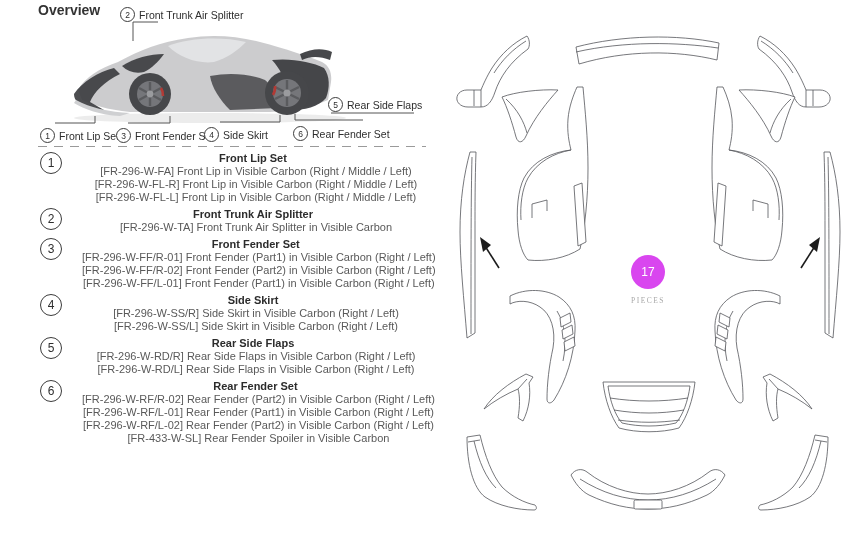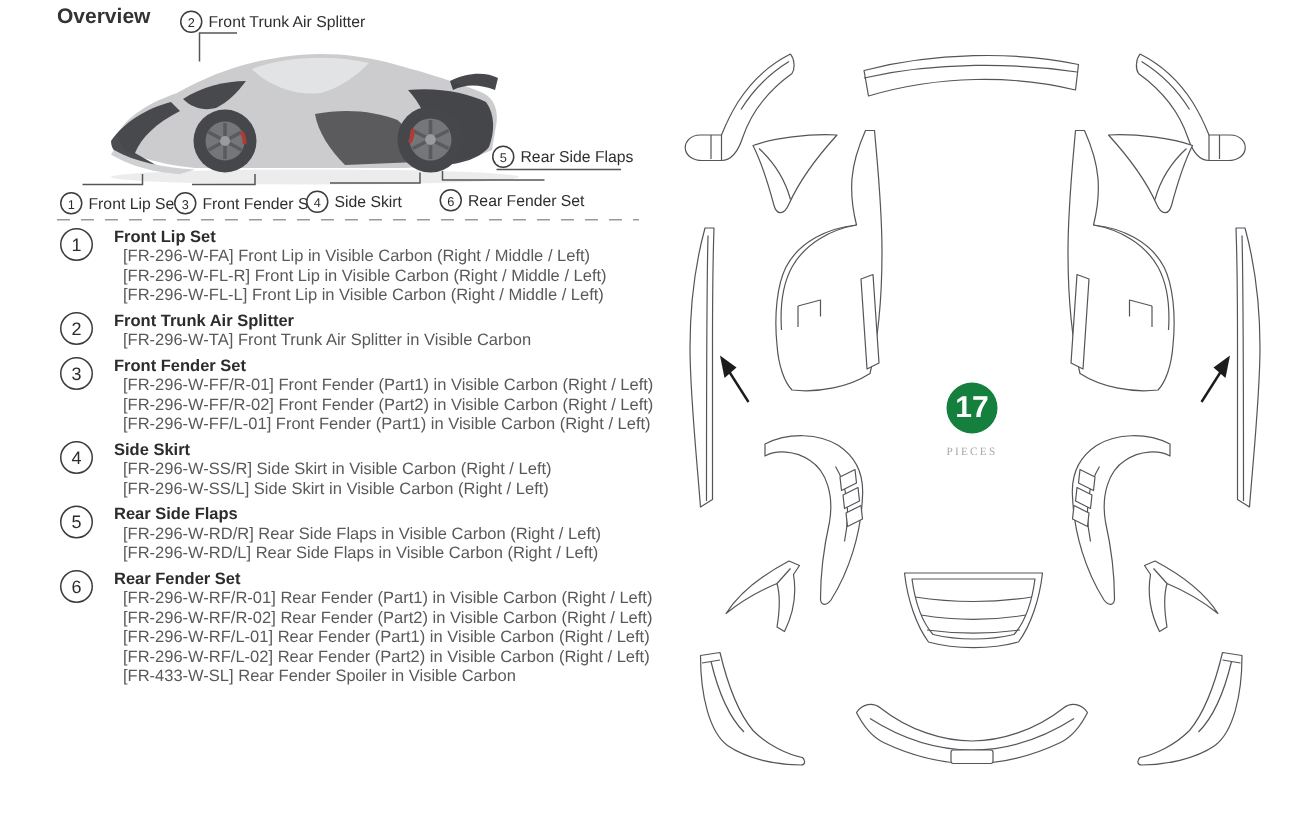--- a/index.html
+++ b/index.html
@@ -1,17 +1,17 @@
 <!DOCTYPE html>
 <html><head>
 <meta charset="utf-8">
 <style>
   html,body{margin:0;padding:0;background:#fff;}
   #stage{position:relative;width:860px;height:550px;background:#fff;overflow:hidden;
-         font-family:"Liberation Sans",sans-serif;color:#3a3a3a;}
+         font-family:"Liberation Sans",sans-serif;color:#3a3a3a;text-align:center;}
   
   #page-title{position:absolute;left:38px;top:2px;font-size:14px;font-weight:600;color:#333;}
   #car-art{position:absolute;left:60px;top:16px;}
   .callout{position:absolute;display:flex;align-items:center;gap:4px;font-size:10.5px;color:#2e2e2e;white-space:nowrap;}
   .cnum{display:inline-flex;align-items:center;justify-content:center;width:13px;height:13px;
         border:1px solid #3c3c3c;border-radius:50%;font-size:8.5px;color:#2e2e2e;flex:0 0 auto;background:#fff;}
   #callout-lines{position:absolute;left:0;top:0;}
   #dash-sep{position:absolute;left:38px;top:146px;width:388px;height:1px;
             background:repeating-linear-gradient(90deg,#9a9a9a 0 9px,transparent 9px 16px);}
   #parts-list{position:absolute;left:38px;top:151px;width:392px;}
@@ -22,22 +22,22 @@
   .sec-title{font-size:11px;font-weight:bold;color:#2c2c2c;line-height:14px;}
   .sec-item{font-size:11px;color:#595959;line-height:13px;margin-left:6px;white-space:nowrap;}
   
   #diagram{position:absolute;left:430px;top:0;width:430px;height:550px;}
   #parts-svg{position:absolute;left:0;top:0;}
   #parts-svg path,#parts-svg rect{fill:#fff;stroke:#54555a;stroke-width:.8;stroke-linejoin:round;}
   #parts-svg path.ln{fill:none;}
   #parts-svg .arrow line{stroke:#1c1c1c;stroke-width:1.6;}
   #parts-svg .arrow polygon{fill:#1c1c1c;stroke:none;}
   #pieces-badge{position:absolute;left:648px;top:272px;transform:translate(-50%,-50%);
-                width:34px;height:34px;border-radius:50%;background:#15803d;color:#fff;
-                display:flex;align-items:center;justify-content:center;font-size:20px;font-weight:bold;}
+                width:34px;height:34px;border-radius:50%;background:#d946ef;color:#fff;
+                display:flex;align-items:center;justify-content:center;font-size:12px;font-weight:normal;}
   #pieces-label{position:absolute;left:648px;top:296px;transform:translateX(-50%);
                 font-size:7.5px;letter-spacing:1.5px;color:#a9a9a9;font-family:Liberation Serif, serif;}
 </style>
 </head>
 <body>
 
 <div id="stage">
 
   <div id="page-title">Overview</div>
 
@@ -152,21 +152,20 @@
       <div class="sec-body">
         <div class="sec-title">Rear Side Flaps</div>
         <div class="sec-item">[FR-296-W-RD/R] Rear Side Flaps in Visible Carbon (Right / Left)</div>
         <div class="sec-item">[FR-296-W-RD/L] Rear Side Flaps in Visible Carbon (Right / Left)</div>
       </div>
     </div>
     <div class="sec">
       <div class="sec-num">6</div>
       <div class="sec-body">
         <div class="sec-title">Rear Fender Set</div>
-        <div class="sec-item">[FR-296-W-RF/R-01] Rear Fender (Part1) in Visible Carbon (Right / Left)</div>
         <div class="sec-item">[FR-296-W-RF/R-02] Rear Fender (Part2) in Visible Carbon (Right / Left)</div>
         <div class="sec-item">[FR-296-W-RF/L-01] Rear Fender (Part1) in Visible Carbon (Right / Left)</div>
         <div class="sec-item">[FR-296-W-RF/L-02] Rear Fender (Part2) in Visible Carbon (Right / Left)</div>
         <div class="sec-item">[FR-433-W-SL] Rear Fender Spoiler in Visible Carbon</div>
       </div>
     </div>
   </div>
 
   <div id="diagram">
     <svg id="parts-svg" width="430" height="550" viewBox="0 0 430 550">

